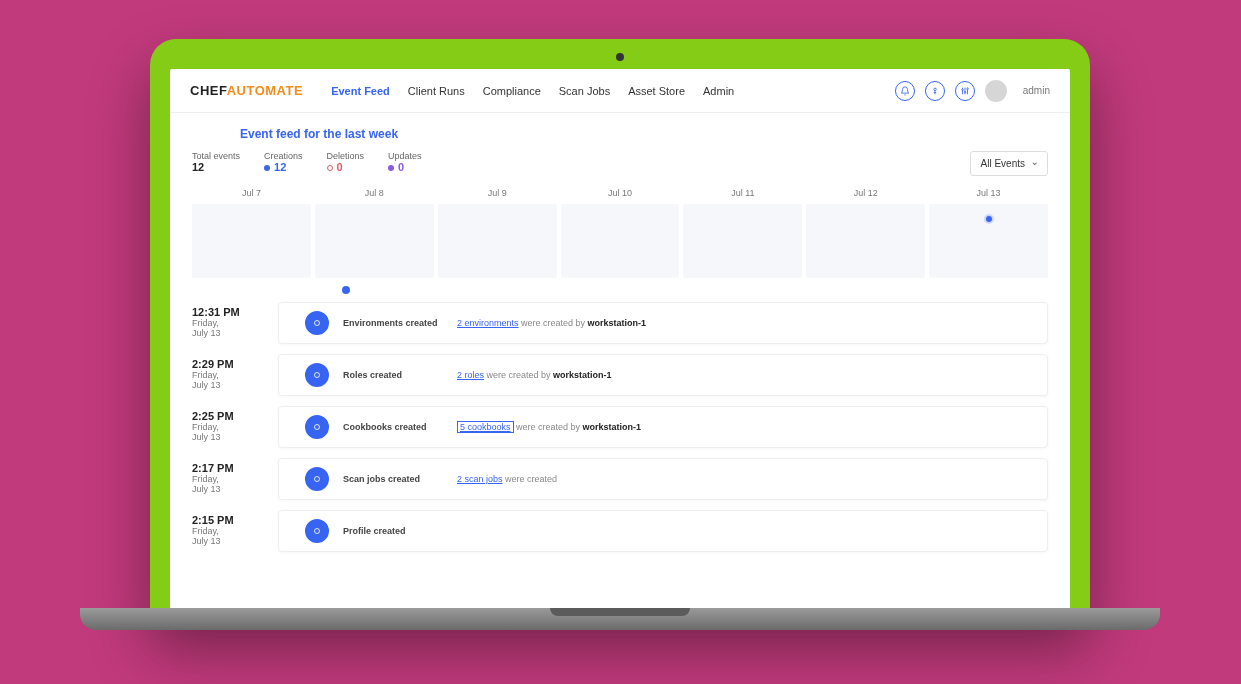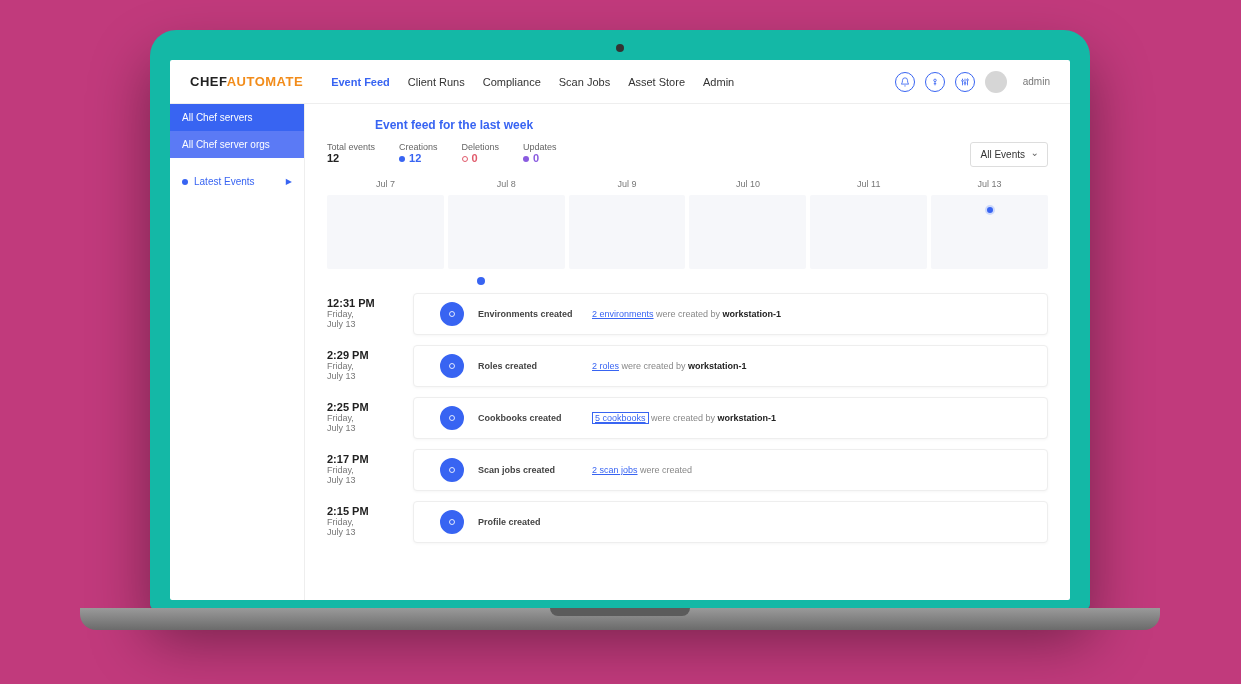--- a/index.html
+++ b/index.html
@@ -7,24 +7,24 @@
     background: #c13a7c;
     font-family: -apple-system, BlinkMacSystemFont, "Segoe UI", Helvetica, Arial, sans-serif;
     width: 1241px;
     height: 684px;
     overflow: hidden;
     position: relative;
   }
   .laptop-frame {
     position: absolute;
     left: 150px;
-    top: 30px;
+    top: 39px;
     width: 940px;
     height: 580px;
-    background: #14b8a6;
+    background: #84cc16;
     border-radius: 26px 26px 6px 6px;
     padding: 30px 20px 10px 20px;
     box-shadow: 0 30px 60px rgba(0,0,0,0.4);
   }
   .camera {
     position: absolute;
     top: 14px; left: 50%; transform: translateX(-50%);
     width: 8px; height: 8px; border-radius: 50%;
     background: #333;
   }
@@ -193,29 +193,20 @@
               <circle cx="12" cy="15" r="2" fill="#fff"></circle>
               <circle cx="18" cy="7" r="2" fill="#fff"></circle>
             </svg>
         </div>
         <div class="avatar"></div>
         <span class="user-label">admin</span>
       </div>
     </div>
 
     <div class="body">
-      <div class="sidebar">
-        <div class="sb-item">All Chef servers</div>
-        <div class="sb-item light">All Chef server orgs</div>
-        <div class="sb-latest">
-          <span class="bullet"></span>
-          <span>Latest Events</span>
-          <span class="chev">▶</span>
-        </div>
-      </div>
 
       <div class="main">
         <div class="title">Event feed for the last week</div>
 
         <div class="stats-row">
           <div class="stat">
             <span class="lbl">Total events</span>
             <span class="val">12</span>
           </div>
           <div class="stat">
@@ -245,20 +236,24 @@
             <div class="day">
               <div class="day-lbl">Jul 9</div>
               <div class="day-bar"></div>
             </div>
             <div class="day">
               <div class="day-lbl">Jul 10</div>
               <div class="day-bar"></div>
             </div>
             <div class="day">
               <div class="day-lbl">Jul 11</div>
+              <div class="day-bar"></div>
+            </div>
+            <div class="day">
+              <div class="day-lbl">Jul 12</div>
               <div class="day-bar"></div>
             </div>
             <div class="day">
               <div class="day-lbl">Jul 13</div>
               <div class="day-bar">
                 <div class="day-dot"></div>
               </div>
             </div>
           </div>
 

